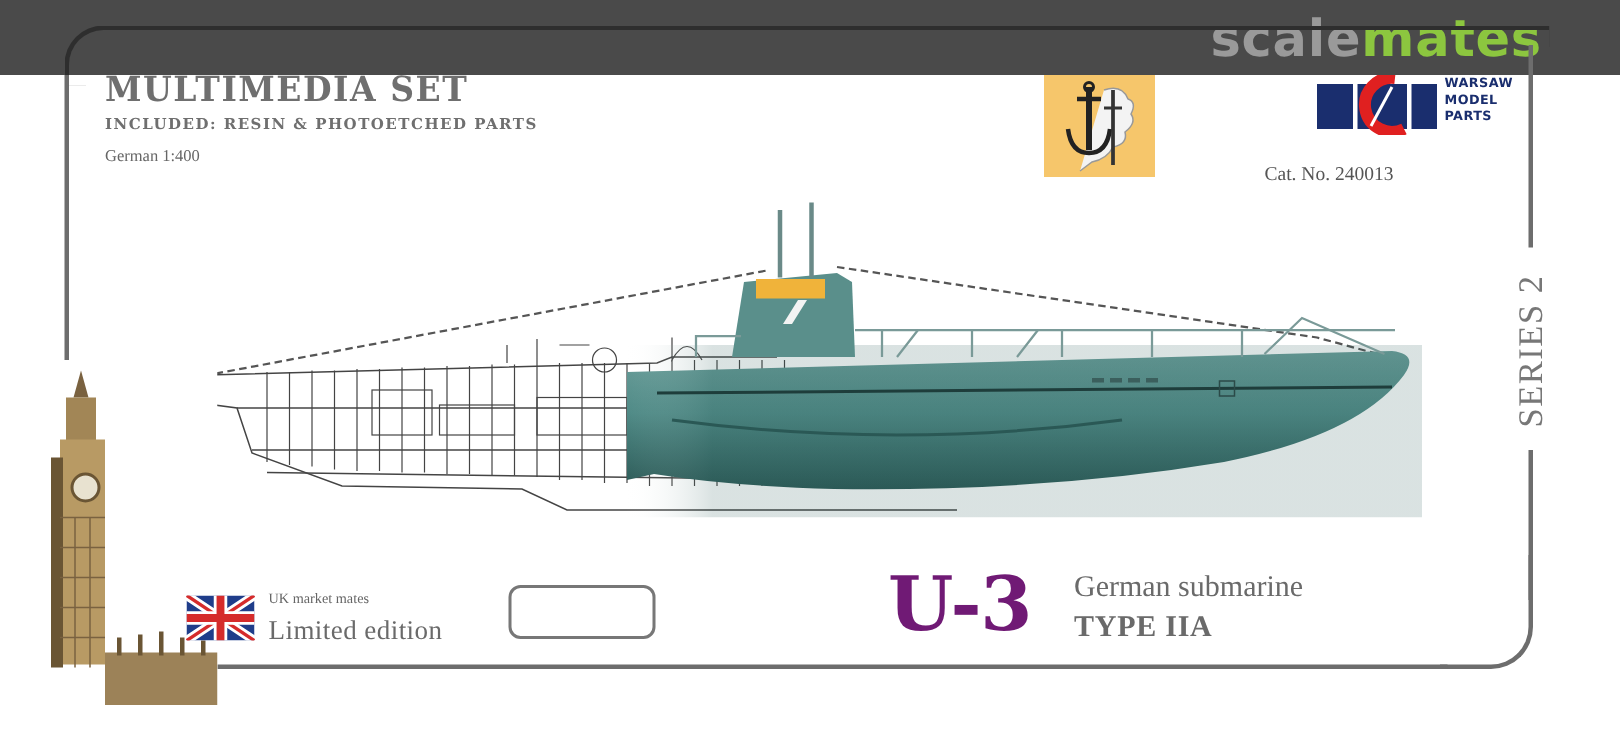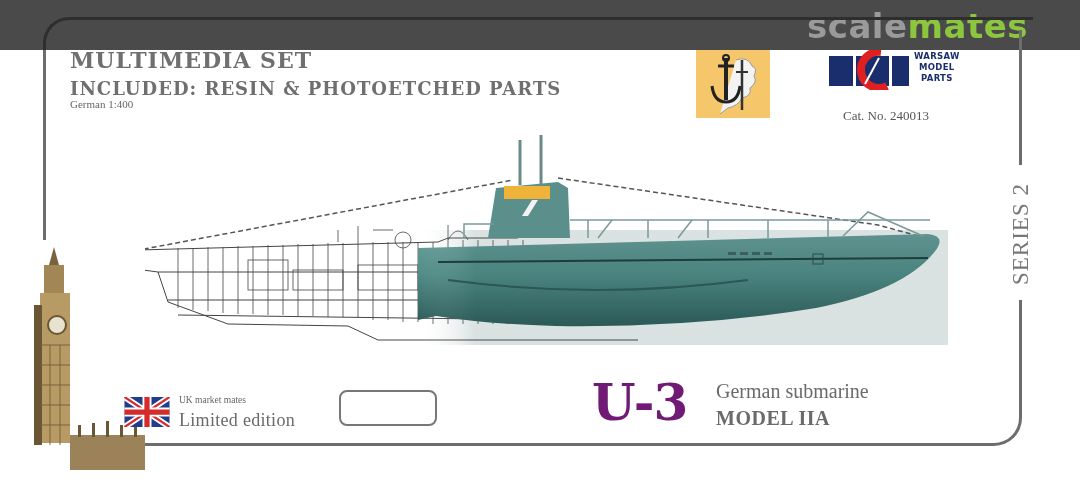--- a/index.html
+++ b/index.html
@@ -10,27 +10,27 @@
   .frame-right-a{position:absolute;left:1019px;top:30px;width:3px;height:135px;background:#6d6d6d;}
   .frame-right-b{position:absolute;left:1019px;top:300px;width:3px;height:100px;background:#6d6d6d;}
   .frame-br{position:absolute;left:960px;top:370px;width:62px;height:76px;border-right:3px solid #6d6d6d;border-bottom:3px solid #6d6d6d;border-bottom-right-radius:28px;box-sizing:border-box;}
   .frame-bottom{position:absolute;left:145px;top:443px;width:820px;height:3px;background:#6d6d6d;}
 
   .watermark{position:absolute;left:795px;top:6px;font-family:"DejaVu Sans",sans-serif;font-weight:bold;font-size:34px;letter-spacing:0.5px;line-height:40px;}
   .wm-scale{color:#9a9a9a;margin-left:12px;}
   .wm-mates{color:#8cc63f;}
 
   .title-main{position:absolute;left:70px;top:47px;font-family:"DejaVu Serif",serif;font-weight:bold;font-size:22px;color:#6f6f6f;letter-spacing:1px;transform:scaleY(1.05);}
-  .title-sub{position:absolute;left:70px;top:78px;font-family:"DejaVu Serif",serif;font-weight:bold;font-size:18px;color:#6f6f6f;letter-spacing:1px;}
+  .title-sub{position:absolute;left:70px;top:78px;font-family:"DejaVu Serif",serif;font-weight:bold;font-size:10px;color:#6f6f6f;letter-spacing:1px;}
   .title-scale{position:absolute;left:70px;top:98px;font-family:"Liberation Serif",serif;font-size:11px;color:#666;}
 
   .anchor-logo{position:absolute;left:696px;top:50px;width:74px;height:68px;background:#f6c66b;}
   .anchor-logo svg{position:absolute;left:0;top:0;}
 
-  .wmc-logo{position:absolute;left:829px;top:50px;width:130px;height:42px;text-align:center;}
+  .wmc-logo{position:absolute;left:878px;top:50px;width:130px;height:42px;}
   .wmc-letters{position:absolute;left:0;top:0;width:82px;height:40px;}
   .wmc-text{position:absolute;left:85px;top:1px;font-family:"DejaVu Sans",sans-serif;font-weight:bold;font-size:8.5px;line-height:11px;color:#1a2e6e;letter-spacing:0.3px;}
   .catno{position:absolute;left:843px;top:108px;font-family:"Liberation Serif",serif;font-size:13px;color:#555;}
 
   .series{position:absolute;left:1007px;top:170px;width:28px;height:128px;display:flex;align-items:center;justify-content:center;}
   .series span{display:block;transform:rotate(-90deg);white-space:nowrap;font-family:"Liberation Serif",serif;font-size:23px;color:#777;letter-spacing:1px;}
 
   .sub-drawing{position:absolute;left:118px;top:130px;width:830px;height:215px;}
 
   .bigben{position:absolute;left:20px;top:245px;width:125px;height:225px;}
@@ -189,13 +189,13 @@
   <path d="M0 0 L60 40 M60 0 L0 40" stroke="#d52b2b" stroke-width="3"></path>
   <path d="M30 0 V40 M0 20 H60" stroke="#fff" stroke-width="12"></path>
   <path d="M30 0 V40 M0 20 H60" stroke="#d52b2b" stroke-width="7"></path>
 </svg>
 <div class="uk-only">UK market mates</div>
 <div class="limited">Limited edition</div>
 <div class="blank-box"></div>
 
 <div class="model-id">U-3</div>
 <div class="model-desc">German submarine</div>
-<div class="model-type">MODEL IIA</div>
+<div class="model-type">TYPE IIA</div>
 
 </body></html>

